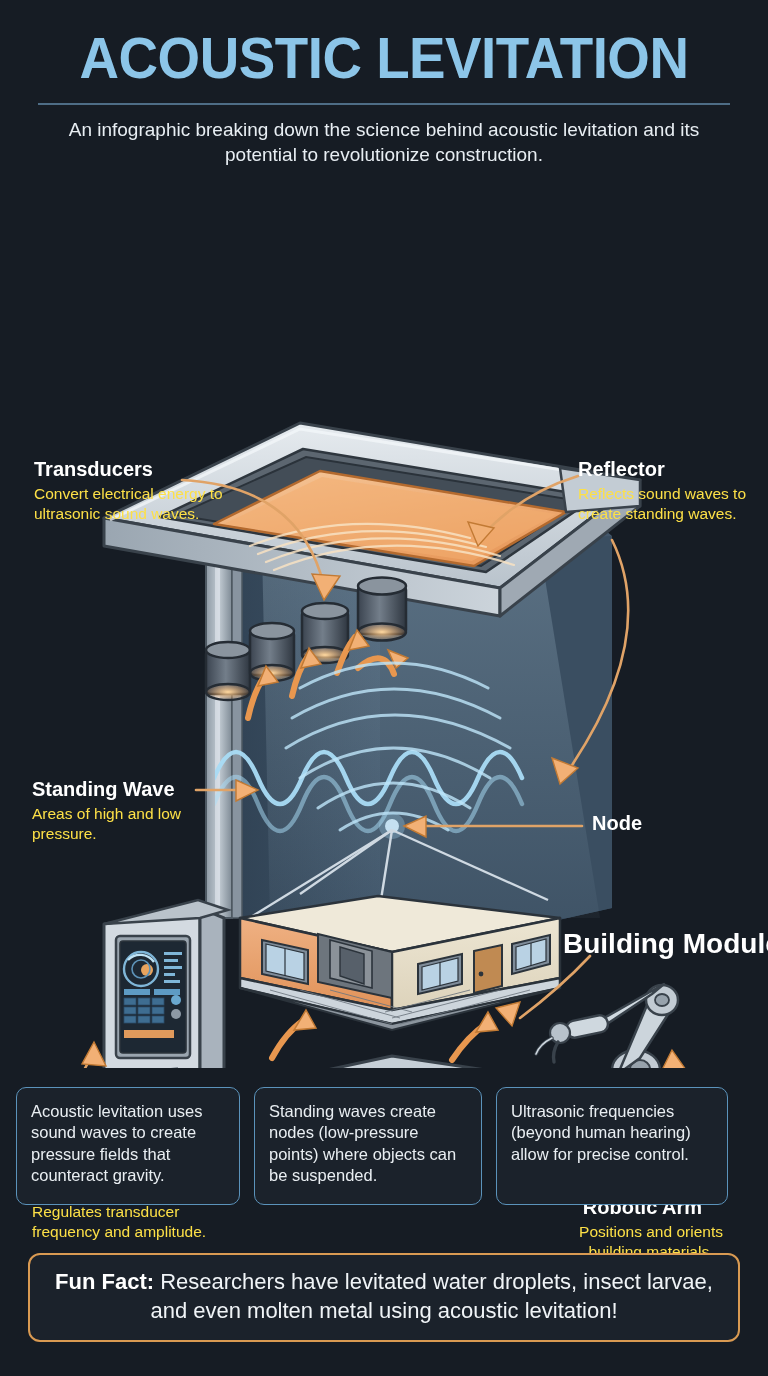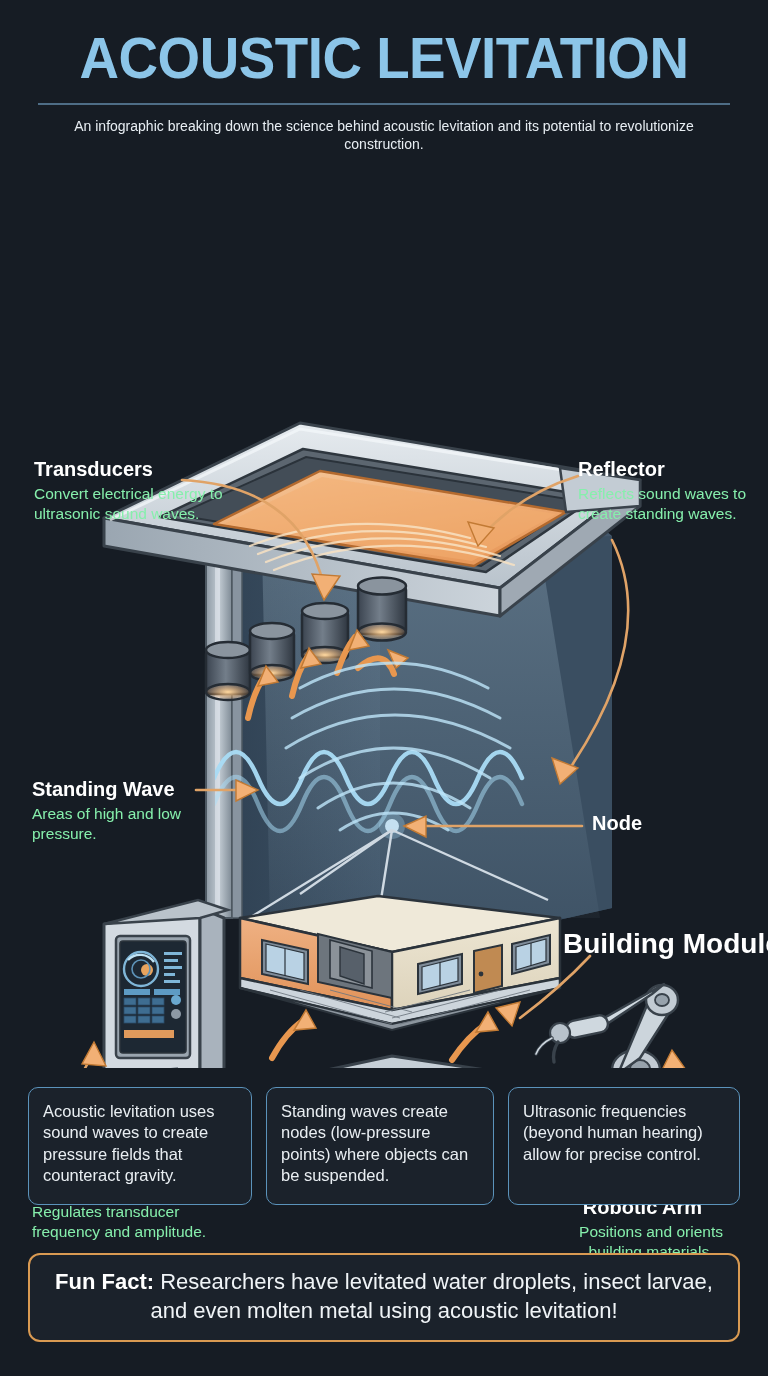--- a/index.html
+++ b/index.html
@@ -15,51 +15,51 @@
   
   .header{padding:30px 28px 0 28px;text-align:center;}
   .title{
     font-size:57px;font-weight:bold;letter-spacing:-0.5px;
     color:#8cc5e8;line-height:1.0;margin:0;
     font-family:"Liberation Sans", sans-serif;
     transform:scaleX(0.96);
   }
   .title-rule{height:2px;background:#4e6d86;margin:16px 10px 12px 10px;}
   .subtitle{
-    font-size:14px;color:#e8eef3;line-height:1.32;margin:0;
+    font-size:19px;color:#e8eef3;line-height:1.32;margin:0;
     padding:0 18px;
   }
 
   
   .stage{position:absolute;left:0;top:218px;width:768px;height:850px;}
   svg.art{position:absolute;left:0;top:0;width:768px;height:850px;}
 
   
   .callout{position:absolute;}
   .callout .ttl{
     color:#ffffff;font-weight:bold;font-size:20px;line-height:1.15;
     margin:0 0 3px 0;white-space:nowrap;
   }
   .callout .body{
-    color:#86efac;font-size:15.5px;line-height:1.28;margin:0;
+    color:#fde047;font-size:15.5px;line-height:1.28;margin:0;
   }
   .c-transducers{left:34px;top:240px;width:190px;}
   .c-reflector{left:578px;top:240px;width:180px;}
   .c-standing{left:32px;top:560px;width:205px;}
   .c-node{left:592px;top:594px;width:170px;}
   .c-module{left:563px;top:710px;width:205px;}
   .c-module .ttl{font-size:28px;}
   .c-control{left:32px;top:958px;width:210px;}
   .c-robotic{left:551px;top:978px;width:200px;text-align:left;}
   .c-robotic .ttl{text-align:center;width:183px;}
   .c-robotic .body{text-align:center;width:200px;}
 
   
   .cards{
-    position:absolute;left:28px;top:1087px;width:712px;
+    position:absolute;left:16px;top:1087px;width:712px;
     display:flex;gap:14px;
   }
   .card{
     flex:1;
     border:1.6px solid #5b93bb;border-radius:10px;
     background:#1b222b;
     padding:13px 14px 14px 14px;
     color:#e9eef2;font-size:16.5px;line-height:1.3;
     box-sizing:border-box;
     min-height:118px;

